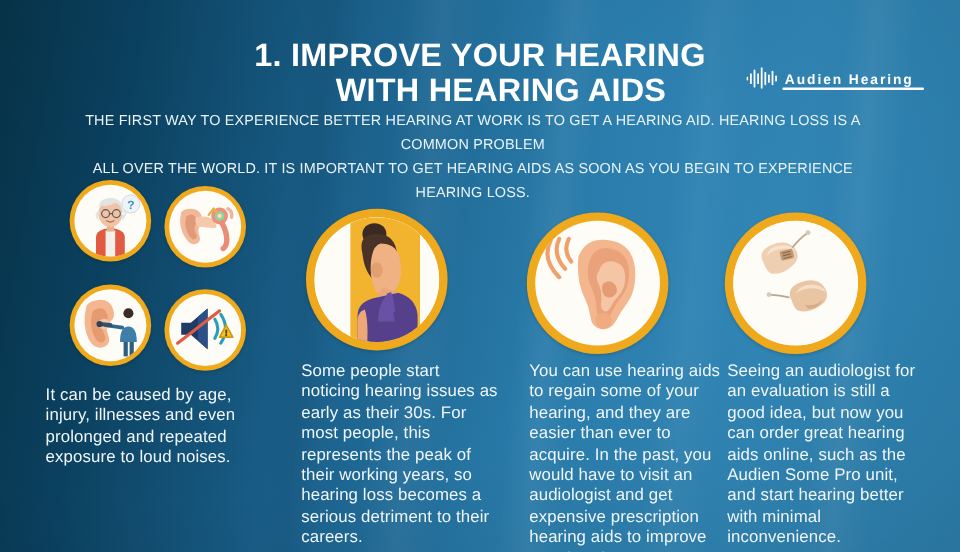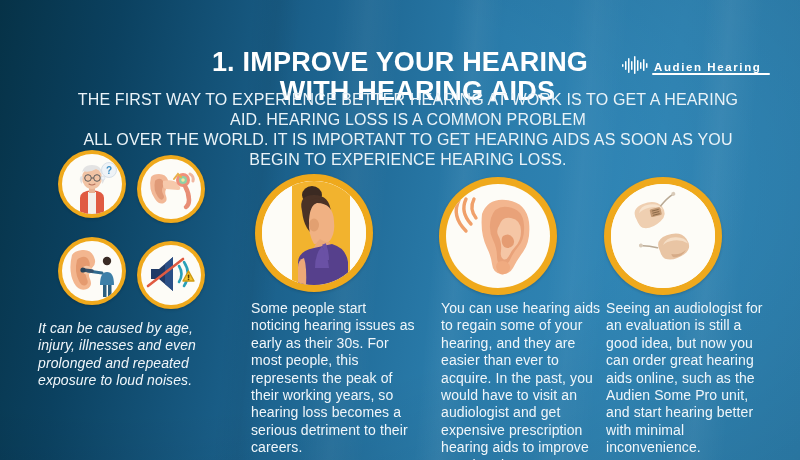--- a/index.html
+++ b/index.html
@@ -48,32 +48,31 @@
     left: 0;
     top: 32px;
     width: 800px;
     text-align: center;
     color: #ffffff;
     font-size: 27px;
     line-height: 29px;
     font-weight: bold;
     letter-spacing: 0.2px;
     z-index: 5;
-    margin-top: 16px;
   }
   .title .l2 { display: block; padding-left: 35px; }
 
   .subtitle {
     position: absolute;
-    left: 70px;
+    left: 56px;
     top: 90px;
     width: 676px;
     text-align: center;
     color: #eaf3f8;
-    font-size: 16px;
+    font-size: 12px;
     line-height: 20px;
     letter-spacing: 0.15px;
     z-index: 5;
   }
   .subtitle span { display: block; }
 
   
   .logo {
     position: absolute;
     left: 622px;
@@ -136,21 +135,21 @@
 
   
   .col {
     position: absolute;
     color: #f0f6fa;
     font-size: 14px;
     line-height: 17.4px;
     letter-spacing: 0.1px;
     z-index: 5;
   }
-  .col.t1 { left: 38px;  top: 320px; width: 182px; font-style: italic; }
+  .col.t1 { left: 38px;  top: 320px; width: 182px; }
   .col.t2 { left: 251px; top: 300px; width: 165px; }
   .col.t3 { left: 441px; top: 300px; width: 160px; }
   .col.t4 { left: 606px; top: 300px; width: 165px; }
 
   svg { display: block; }
 </style>
 </head>
 <body>
 
 <div class="stage">

